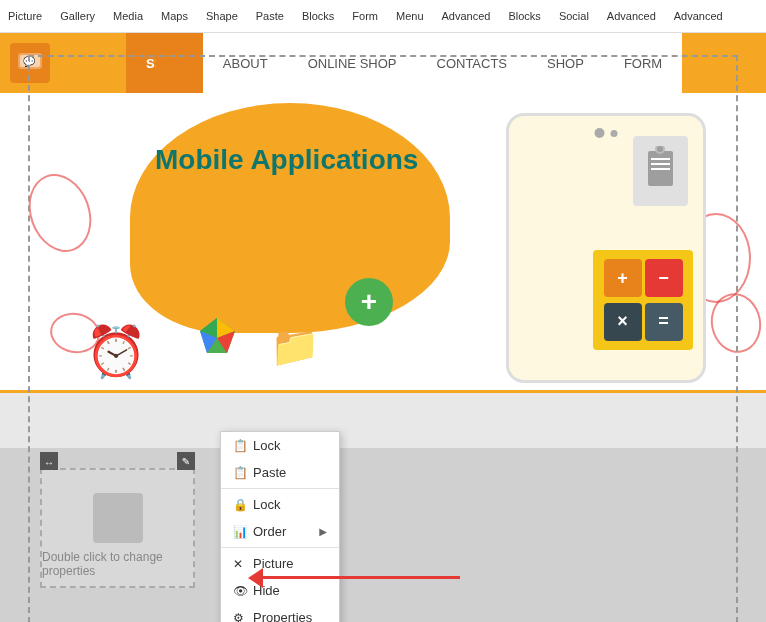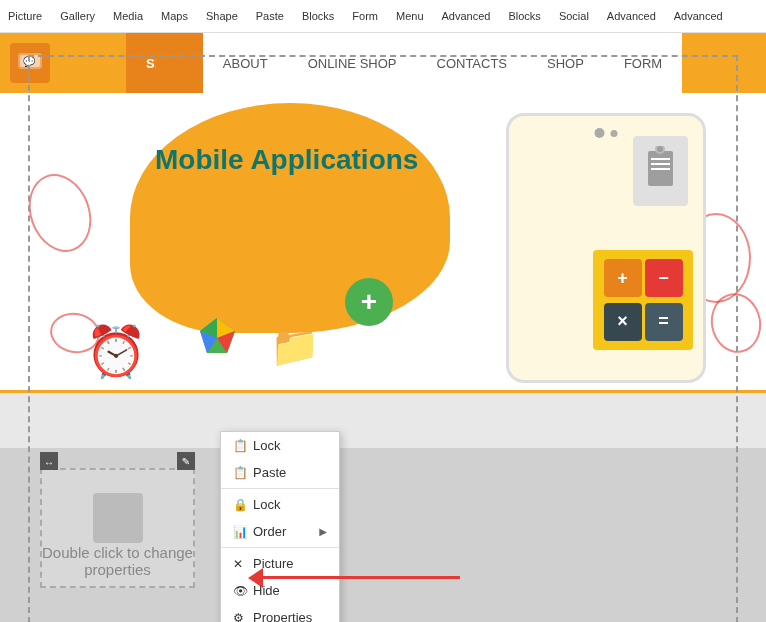--- a/index.html
+++ b/index.html
@@ -297,22 +297,21 @@
       height: 50px;
       background: #bbb;
       border-radius: 4px;
       margin-bottom: 20px;
     }
     .widget-label {
       position: absolute;
       bottom: 8px;
       left: 0;
       right: 0;
-      text-align: center;
-      font-size: 15px;
+      font-size: 12px;
       color: #888;
     }
     .widget-toolbar {
       position: absolute;
       top: -18px;
       left: -2px;
       display: flex;
       gap: 2px;
     }
     .widget-tool-btn {

